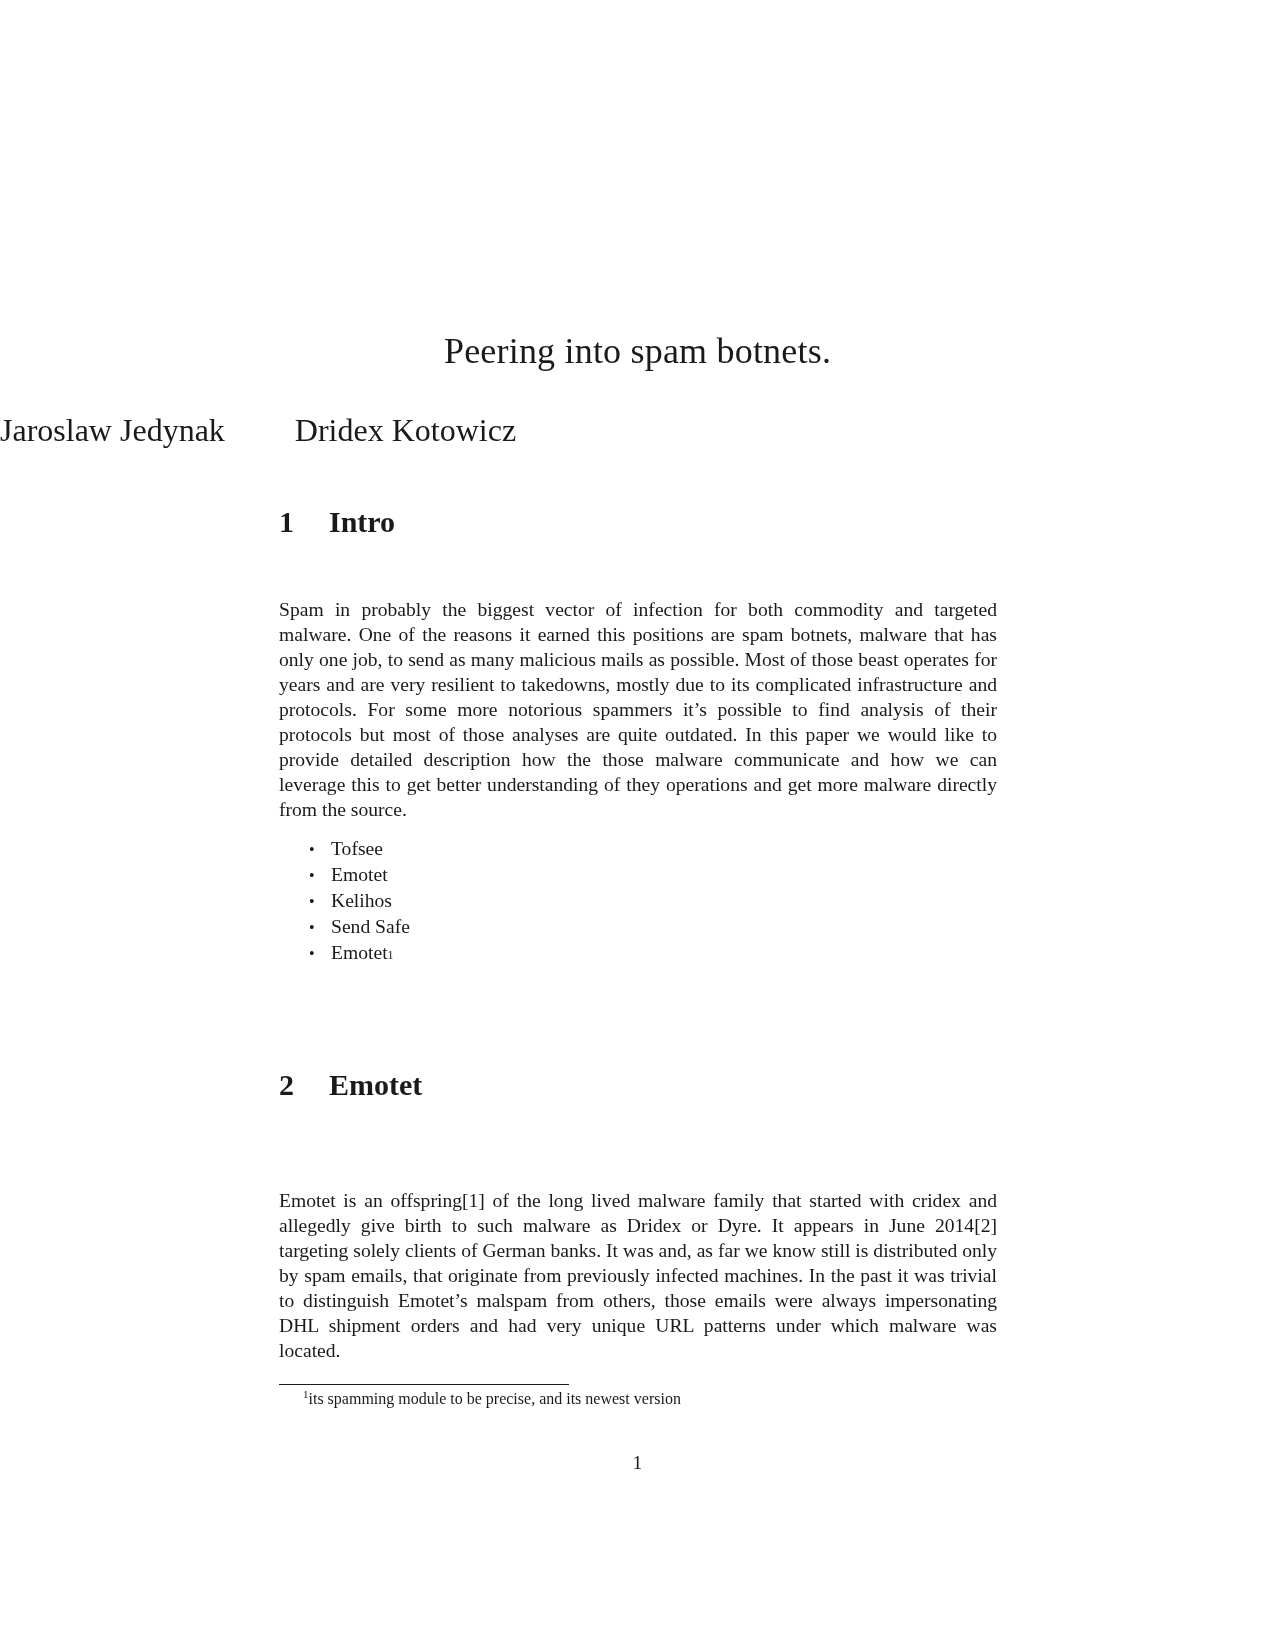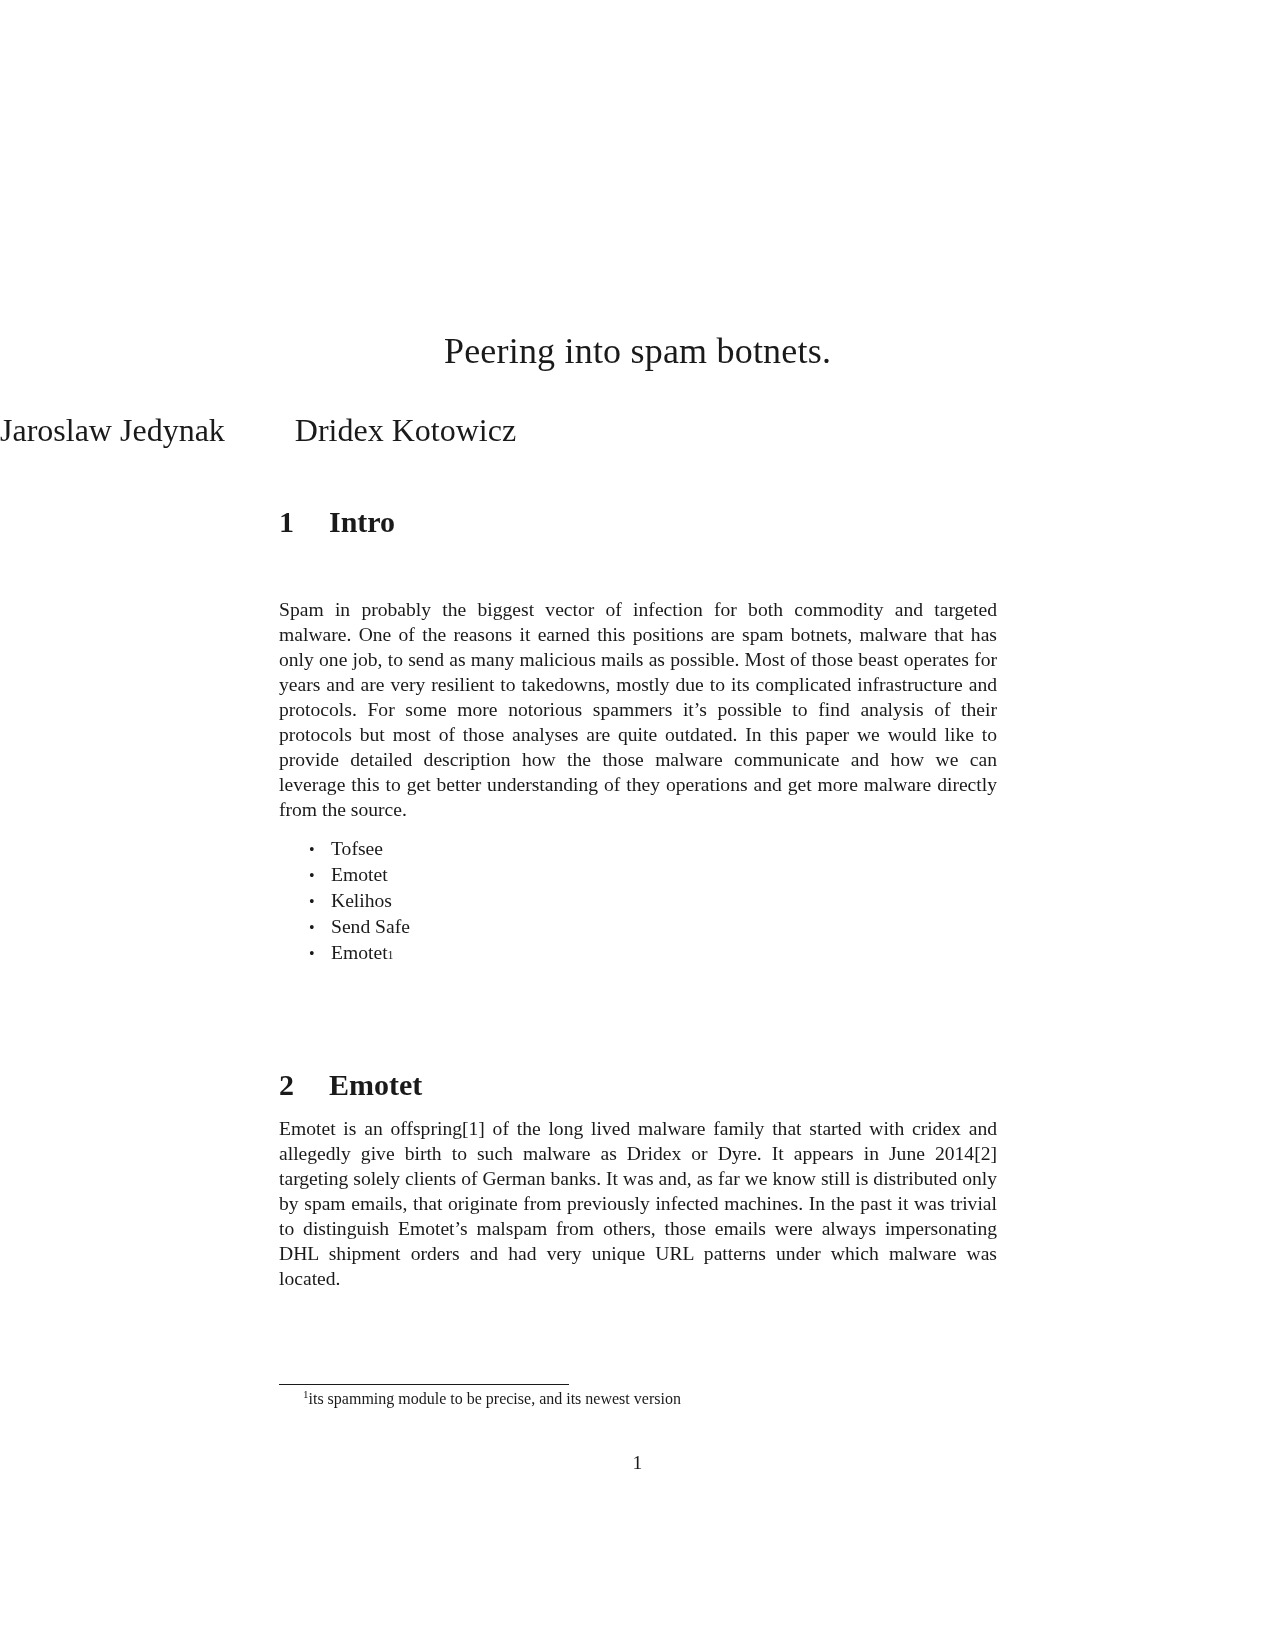--- a/index.html
+++ b/index.html
@@ -89,21 +89,21 @@
         </li>
     </ul>
   </div>
 
   <div class="col" style="top:1068px;">
     <h2 class="section-head">
       <span class="num">2</span>
       <span>Emotet</span>
     </h2>
   </div>
-  <div class="col" style="top:1116px;">
+  <div class="col" style="top:1188px;">
     <p class="para">Emotet is an offspring[1] of the long lived malware family that started with cridex and allegedly give birth to such malware as Dridex or Dyre. It appears in June 2014[2] targeting solely clients of German banks. It was and, as far we know still is distributed only by spam emails, that originate from previously infected machines. In the past it was trivial to distinguish Emotet’s malspam from others, those emails were always impersonating DHL shipment orders and had very unique URL patterns under which malware was located.</p>
   </div>
 
   <div class="footnote-rule"></div>
   <div class="footnote">
     <sup>1</sup><span>its spamming module to be precise, and its newest version</span>
   </div>
 
   <div class="page-number">1</div>
 </div>

